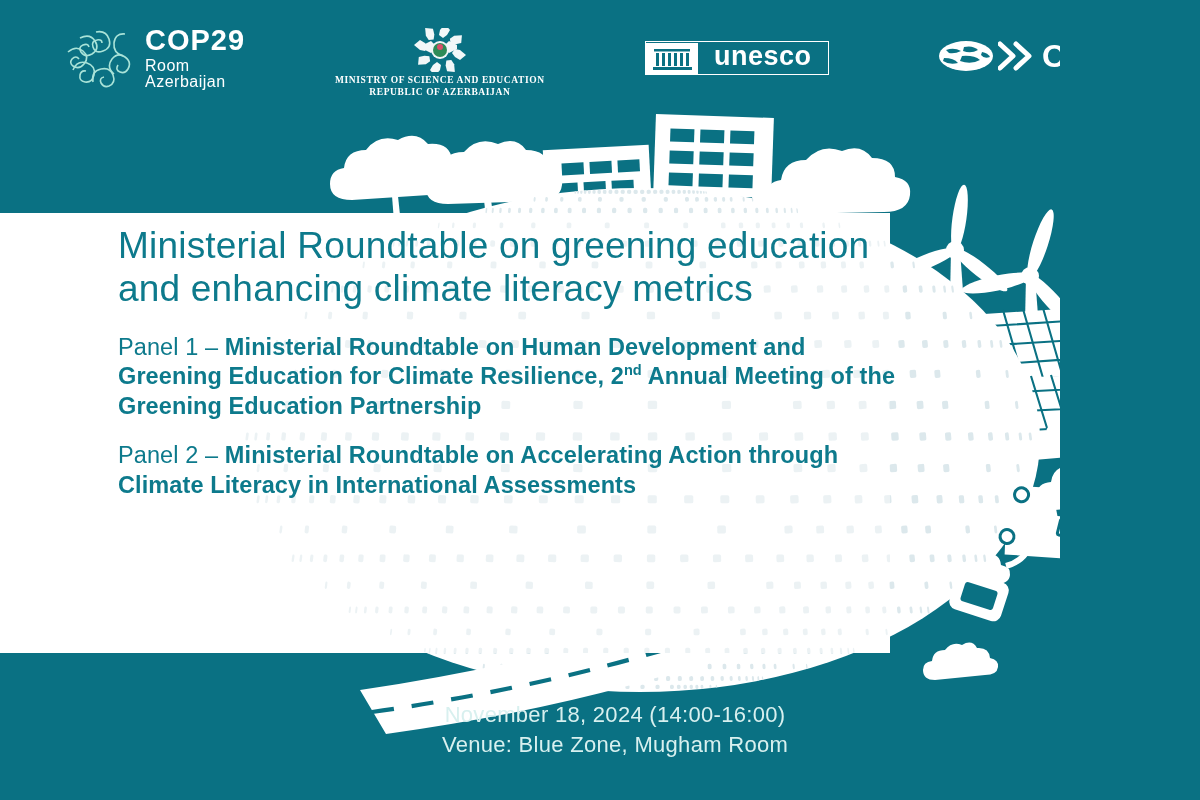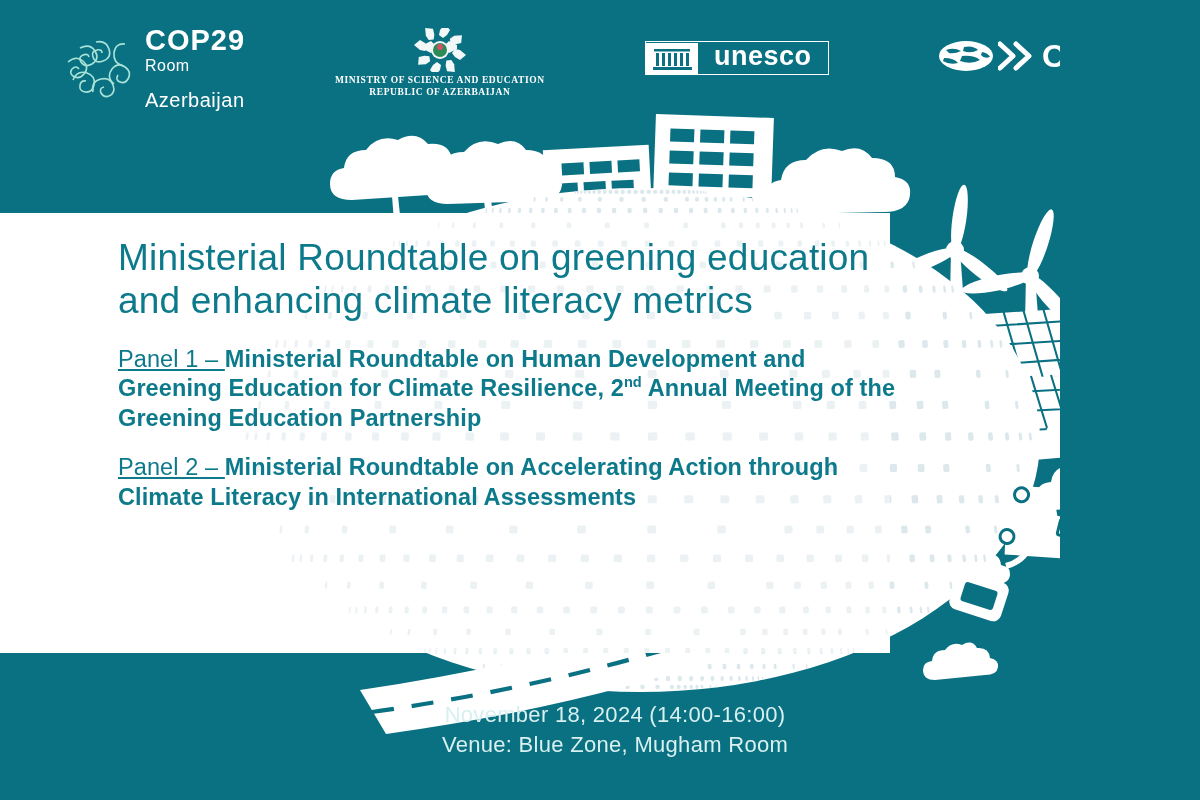--- a/index.html
+++ b/index.html
@@ -17,21 +17,21 @@
   
   .logo-bar{position:absolute;left:0;top:0;width:1200px;height:115px;z-index:30;}
   .logo{position:absolute;display:flex;align-items:center;}
 
   
   #logo-cop{left:60px;top:26px;}
   #logo-cop .mark{width:72px;height:64px;margin-right:13px;}
   #logo-cop .txt{color:#ffffff;line-height:1;}
   #logo-cop .l1{font-size:29px;font-weight:700;letter-spacing:1px;}
   #logo-cop .l2{font-size:16px;font-weight:400;letter-spacing:.5px;margin-top:3px;}
-  #logo-cop .l3{font-size:20px;font-weight:400;letter-spacing:.5px;margin-top:16px;}
+  #logo-cop .l3{font-size:16px;font-weight:400;letter-spacing:.5px;}
 
   
   #logo-min{left:335px;top:28px;flex-direction:column;align-items:center;}
   #logo-min .mark{width:70px;height:44px;}
   #logo-min .m1,#logo-min .m2{
     color:#ffffff;font-family:"Liberation Serif", serif;
     font-size:9.5px;letter-spacing:.6px;white-space:nowrap;
     font-variant:small-caps;text-transform:uppercase;font-weight:700;line-height:1.25;
   }
   #logo-min .m1{margin-top:3px;}
@@ -41,30 +41,30 @@
   #logo-unesco .temple-box{background:#ffffff;width:52px;height:31px;display:flex;align-items:center;justify-content:center;}
   #logo-unesco .word{color:#ffffff;font-size:27px;font-weight:700;letter-spacing:.5px;padding:0 16px 3px 16px;line-height:1;}
 
   
   #logo-oecd{left:938px;top:40px;}
   #logo-oecd .globe-mark{width:56px;height:32px;margin-right:4px;}
   #logo-oecd .chev{width:36px;height:30px;margin-right:8px;}
   #logo-oecd .word{color:#ffffff;font-size:32px;font-weight:700;letter-spacing:1.5px;line-height:1;}
 
   
-  #copy{position:absolute;left:118px;top:236px;width:790px;z-index:25;}
+  #copy{position:absolute;left:118px;top:224px;width:790px;z-index:25;}
   .title{
     color:#0d7a8c;font-size:37px;line-height:1.17;font-weight:400;
     letter-spacing:.2px;margin:0 0 22px 0;
   }
   .panel-line{
     color:#0d7a8c;font-size:23.5px;line-height:1.26;margin:0 0 20px 0;
     letter-spacing:.1px;
   }
-  .panel-line .lead{font-weight:400;text-decoration:underline;}
+  .panel-line .lead{font-weight:400;}
   .panel-line .bold{font-weight:700;}
   .panel-line sup{font-size:.62em;vertical-align:super;line-height:0;font-weight:700;text-align:right;}
 
   
   #footer{
     position:absolute;left:15px;top:700px;width:1200px;text-align:center;z-index:25;
   }
   #footer div{
     color:#d8f0ef;font-size:22px;line-height:1.35;letter-spacing:.3px;font-weight:400;
   }

